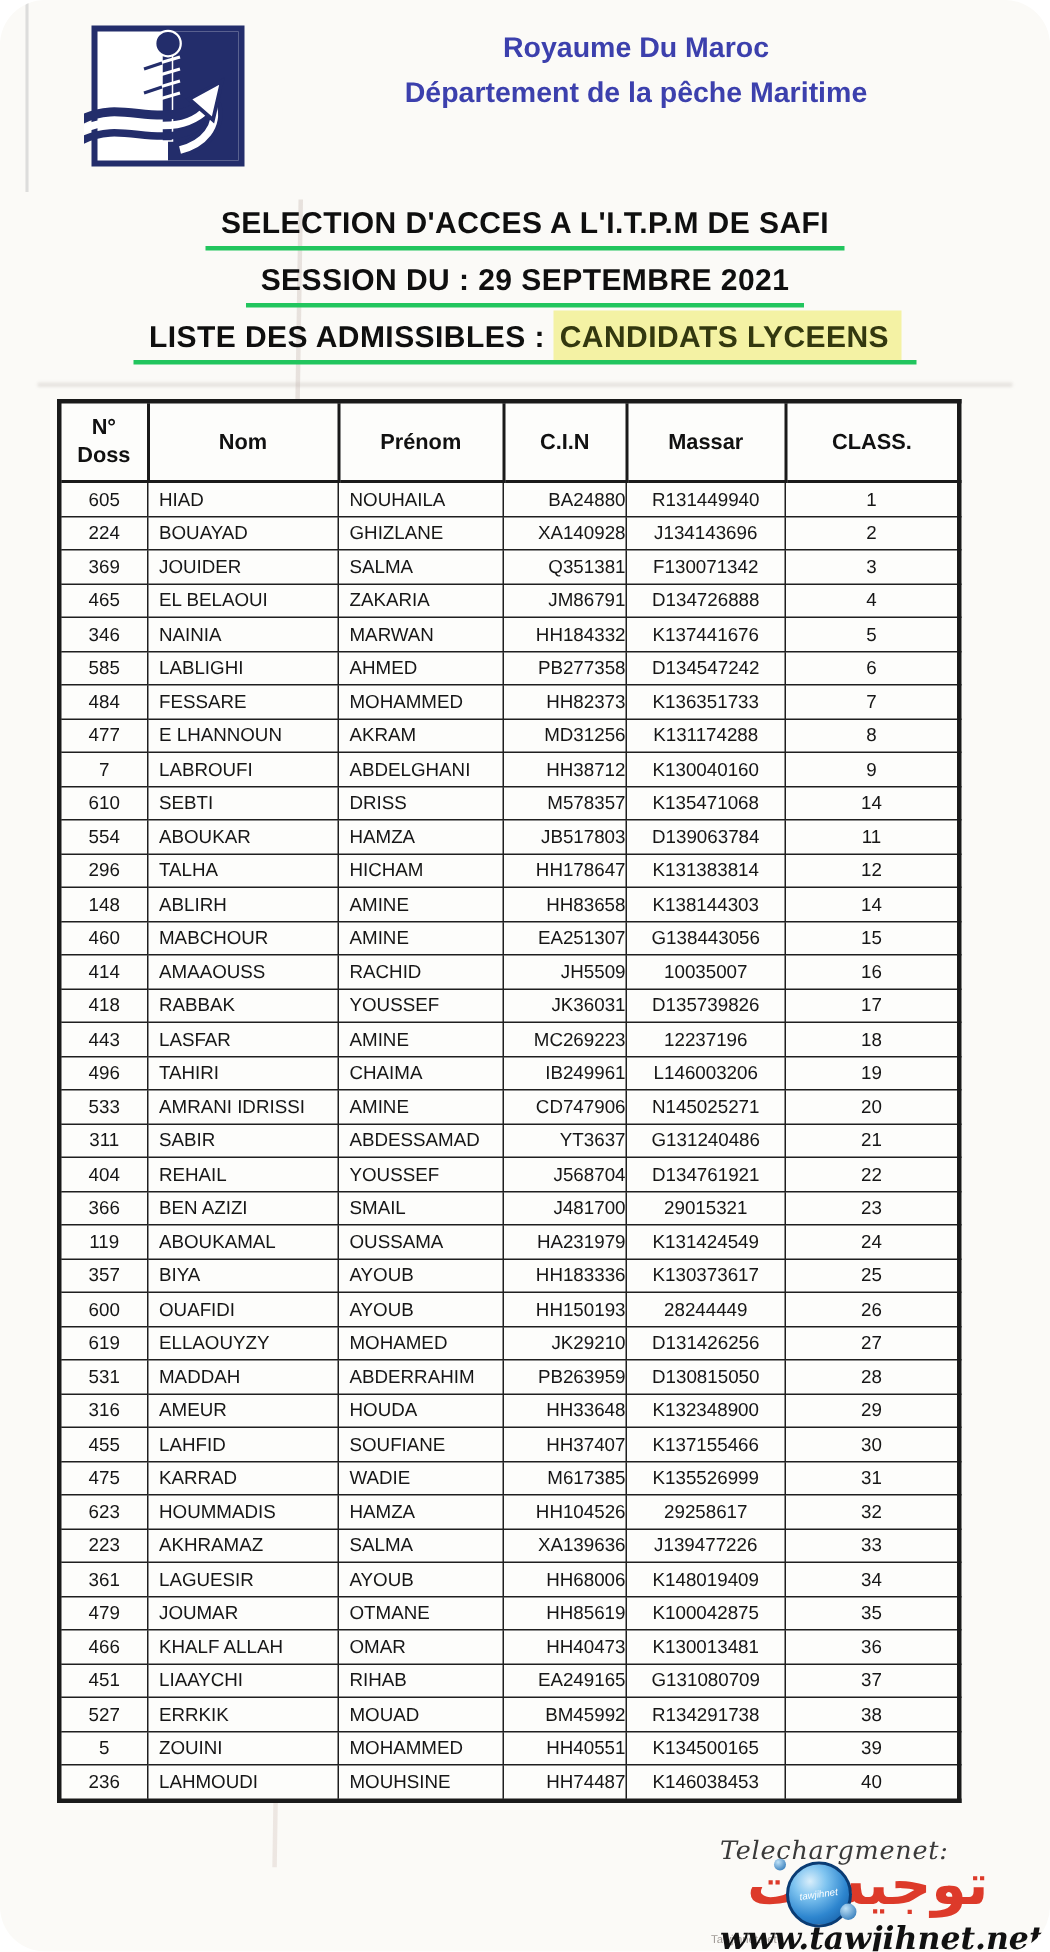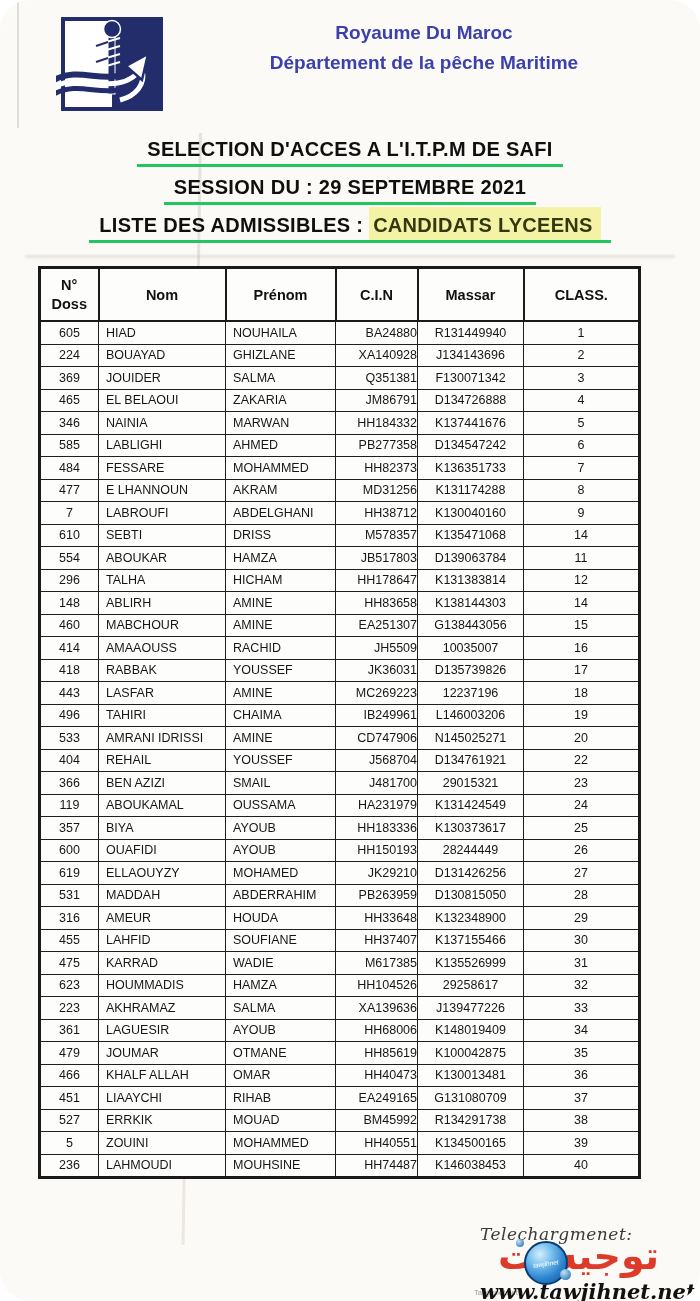--- a/index.html
+++ b/index.html
@@ -274,20 +274,28 @@
         </tr>
         <tr>
           <td>533</td>
           <td>AMRANI IDRISSI</td>
           <td>AMINE</td>
           <td>CD747906</td>
           <td>N145025271</td>
           <td>20</td>
         </tr>
         <tr>
+          <td>311</td>
+          <td>SABIR</td>
+          <td>ABDESSAMAD</td>
+          <td>YT3637</td>
+          <td>G131240486</td>
+          <td>21</td>
+        </tr>
+        <tr>
           <td>404</td>
           <td>REHAIL</td>
           <td>YOUSSEF</td>
           <td>J568704</td>
           <td>D134761921</td>
           <td>22</td>
         </tr>
         <tr>
           <td>366</td>
           <td>BEN AZIZI</td>

